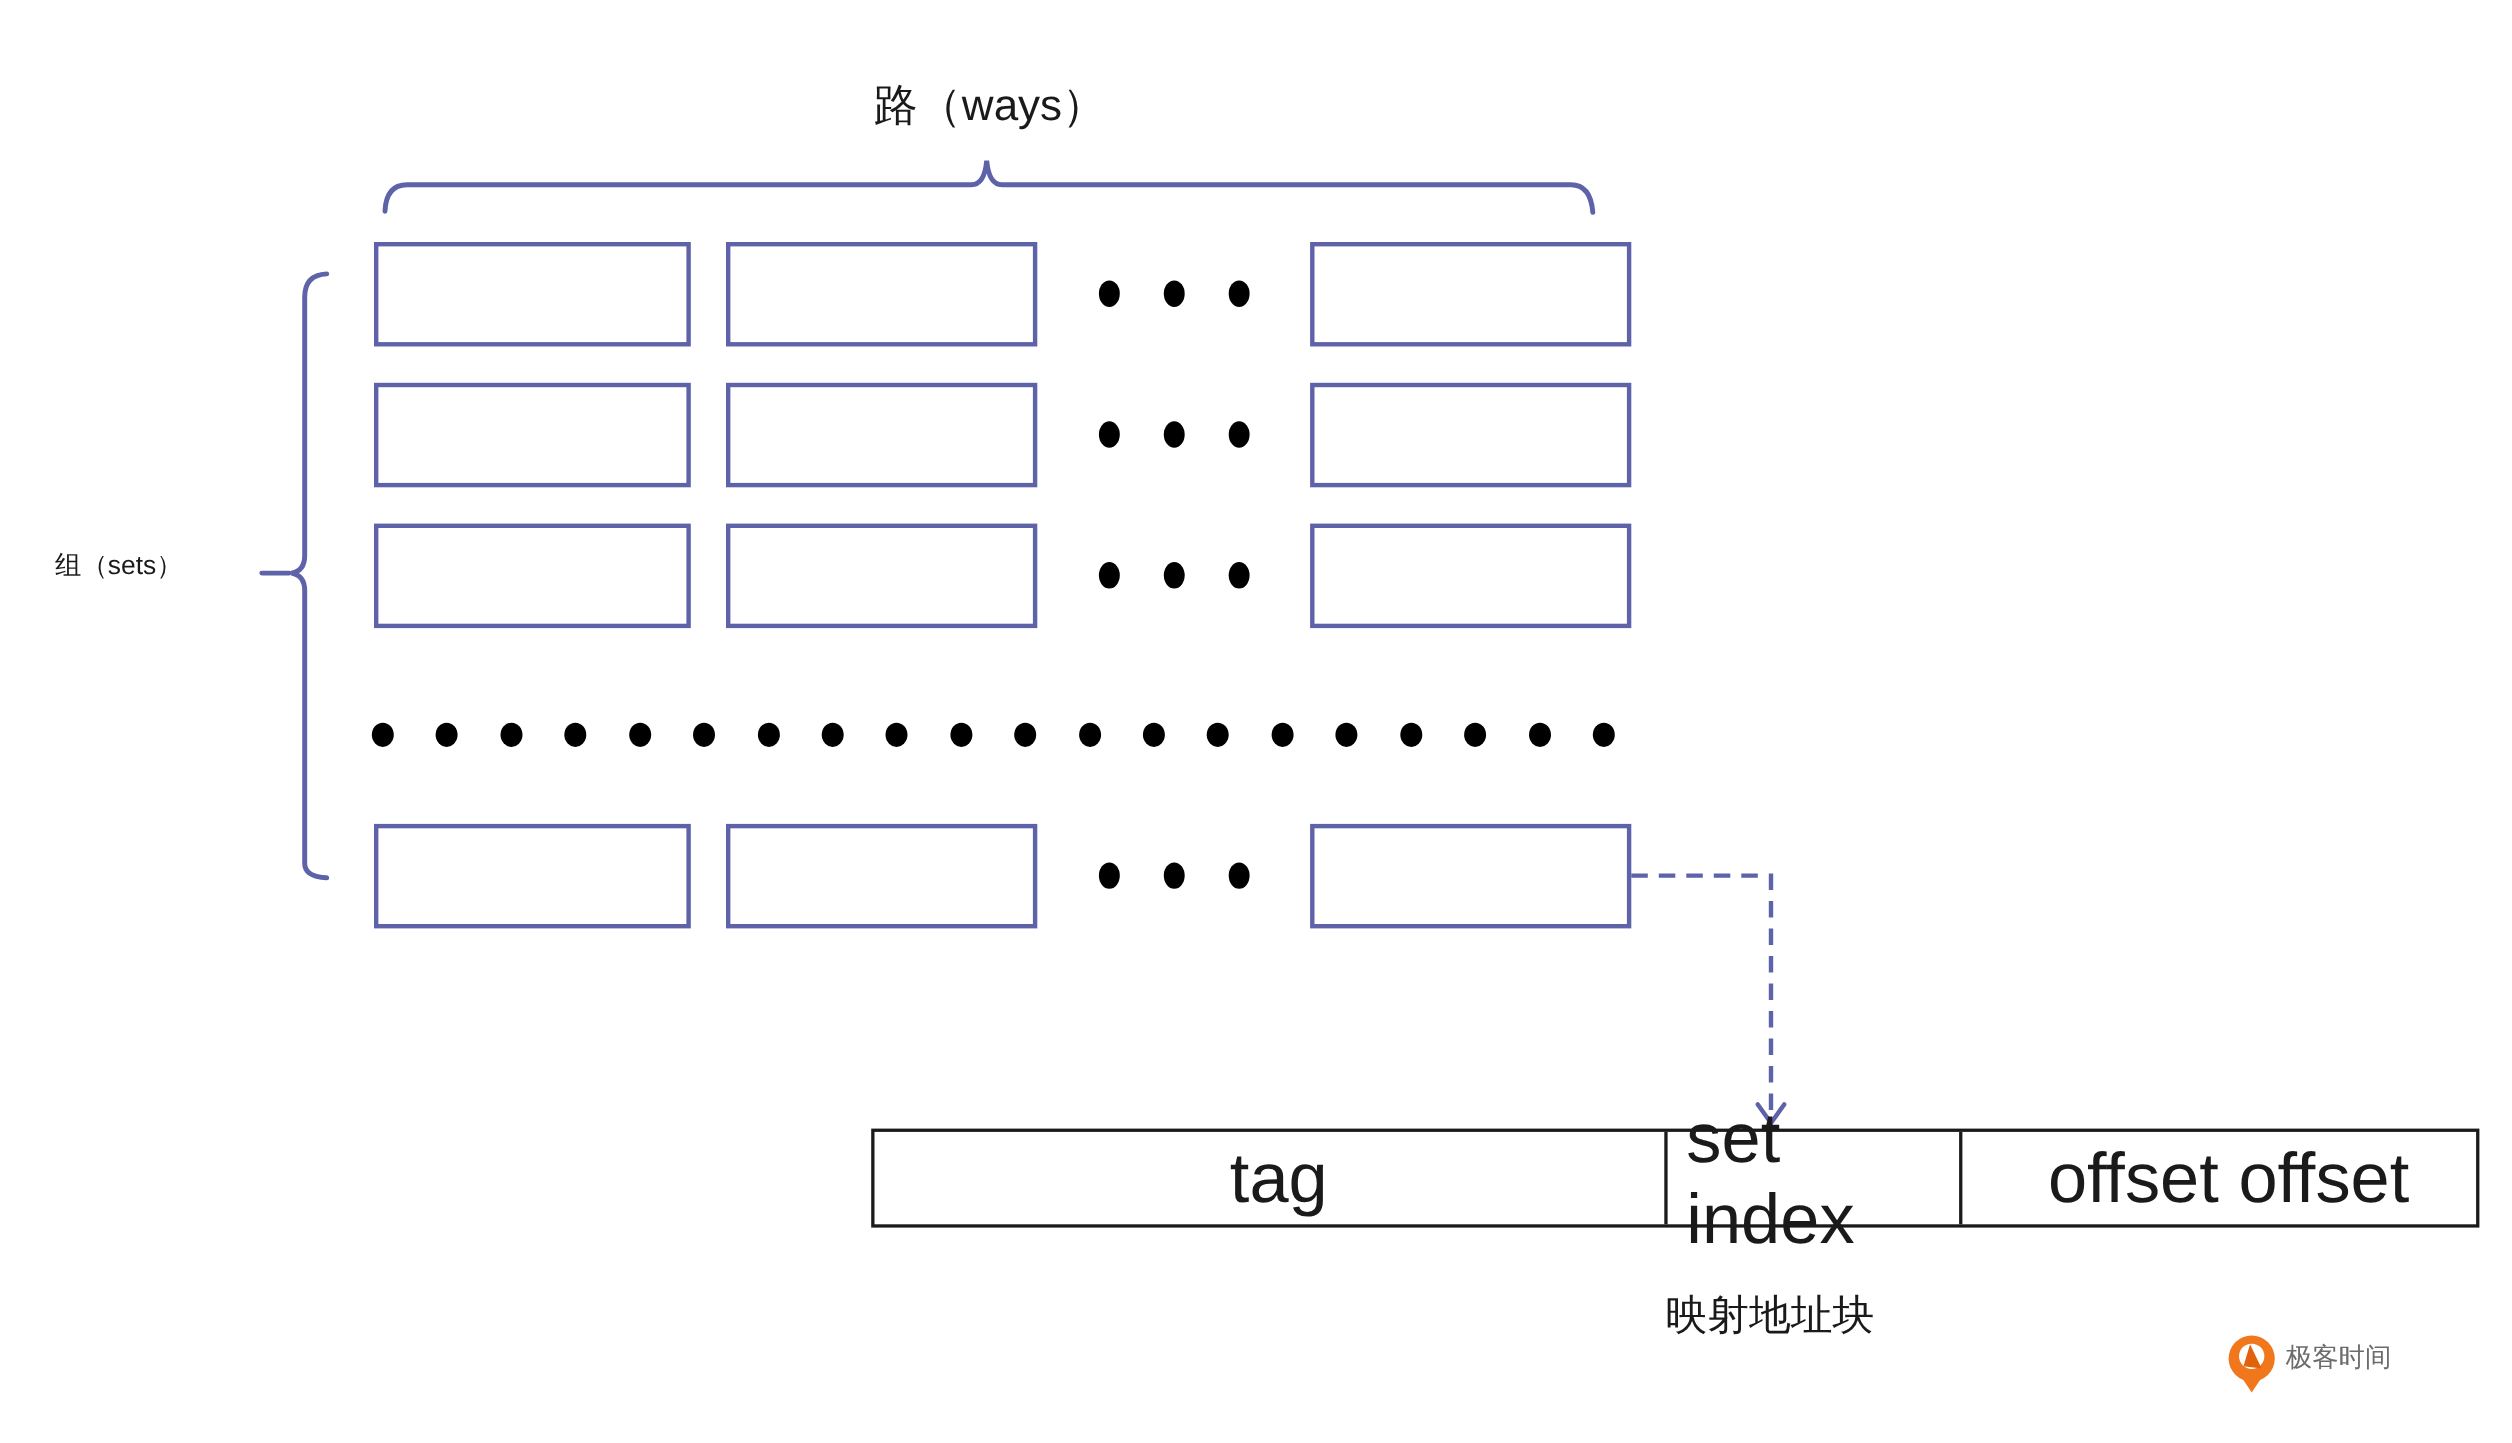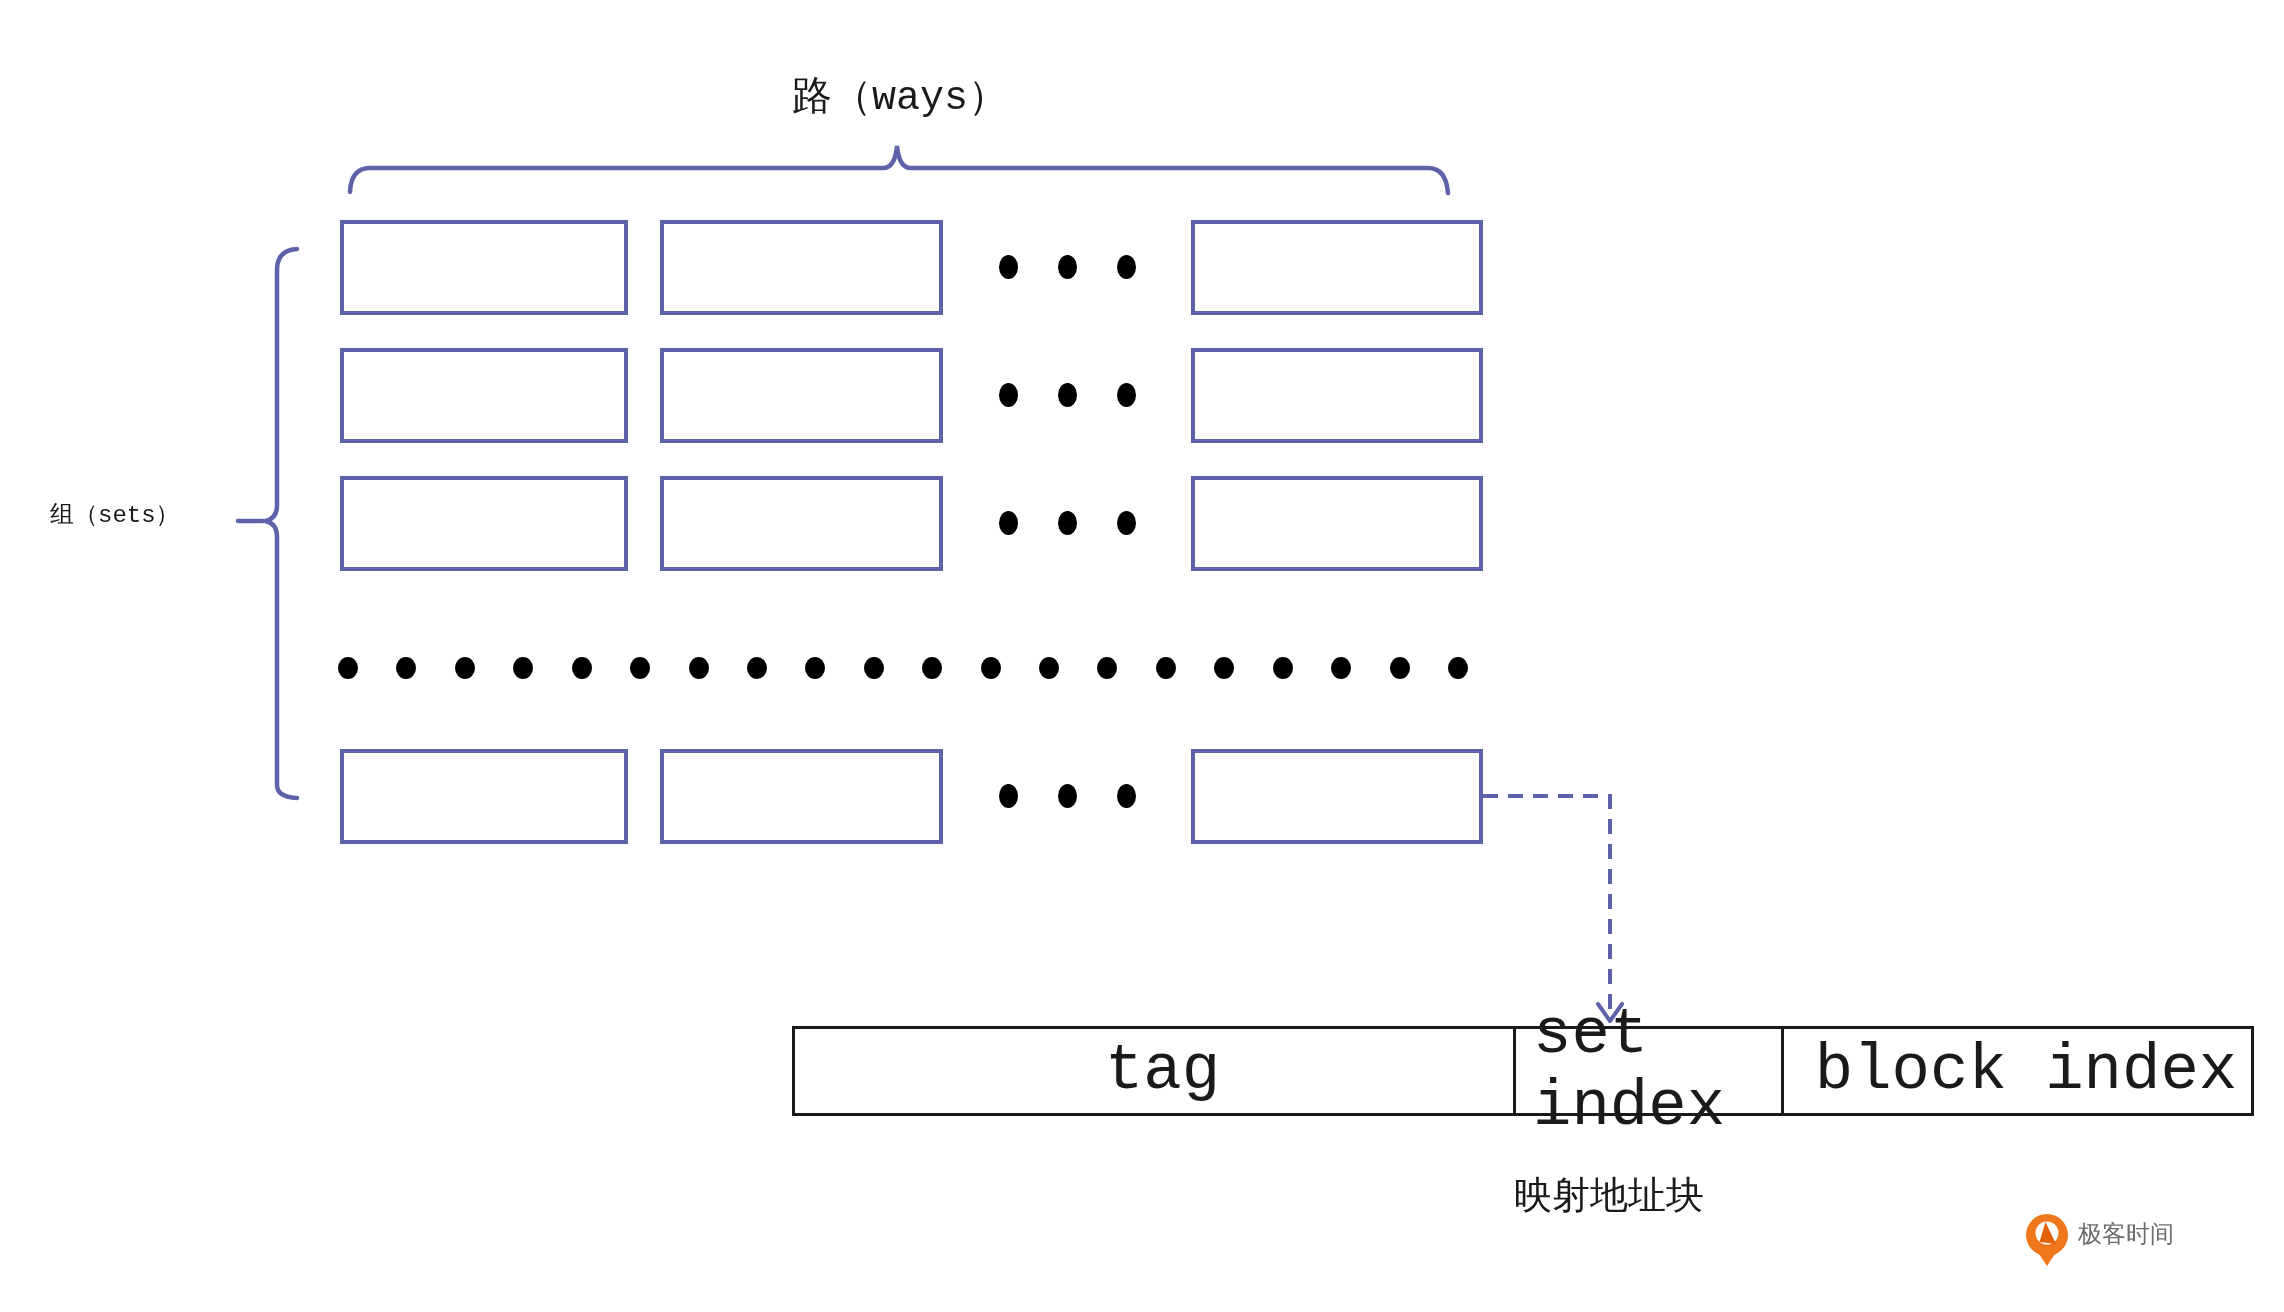--- a/index.html
+++ b/index.html
@@ -1,18 +1,18 @@
 <!DOCTYPE html>
 <html style="--box-border: #5e62a9; --brace: #5e62a9; --dashed-arrow: #5e62a9; --table-border: #1a1a1a; --text: #1a1a1a; --dots: #000000; --logo-orange: #f1771d; --logo-orange-dark: #e2620c; --logo-text-gray: #6c6c6c;"><head>
 <meta charset="utf-8">
 <style>
   html,body{margin:0;padding:0;background:#fff;}
   .canvas{
     position:relative;width:2284px;height:1312px;background:#ffffff;overflow:hidden;
-    font-family:Liberation Mono, monospace;color:var(--text,#1a1a1a);
+    font-family:Liberation Sans, sans-serif;color:var(--text,#1a1a1a);
   }
   .label{position:absolute;white-space:nowrap;color:var(--text,#1a1a1a);}
   .ways-label{left:700px;top:68px;width:400px;text-align:center;font-size:40px;}
   .sets-label{left:50px;top:498px;font-size:24px;}
   .mapping-label{left:1514px;top:1170px;font-size:38px;}
   .abs-svg{position:absolute;overflow:visible;}
   .brace{color:var(--brace,#5e62a9);}
   .arrow{color:var(--dashed-arrow,#5e62a9);}
   .cache-box{
     position:absolute;box-sizing:border-box;background:#ffffff;
@@ -101,21 +101,21 @@
     </div>
 
   <svg class="abs-svg arrow" style="left:1470px;top:780px" width="180" height="260" viewBox="0 0 180 260">
     <path d="M 13 16 L 140 16 L 140 234" fill="none" stroke="currentColor" stroke-width="4" stroke-dasharray="15 10"></path>
     <path d="M 128 224 L 140 241 L 152 224" fill="none" stroke="currentColor" stroke-width="4" stroke-linecap="round" stroke-linejoin="round"></path>
   </svg>
 
   <div class="addr-table">
     <div class="addr-cell cell-tag">tag</div>
     <div class="addr-cell cell-setindex">set index</div>
-    <div class="addr-cell cell-blockoffset">block index</div>
+    <div class="addr-cell cell-blockoffset">offset offset</div>
   </div>
 
   <div class="label mapping-label">映射地址块</div>
 
   <svg class="abs-svg logo-icon" width="52" height="60" viewBox="0 0 52 60">
     <circle class="ring" cx="25" cy="25" r="21"></circle>
     <path class="ring" d="M 15 41 L 25 56 L 35 41 Z"></path>
     <circle cx="25" cy="23" r="11.5" fill="#ffffff"></circle>
     <path d="M 23.5 12 L 34 34 L 17.5 32 Z" fill="var(--logo-orange-dark,#e2620c)"></path>
   </svg>

